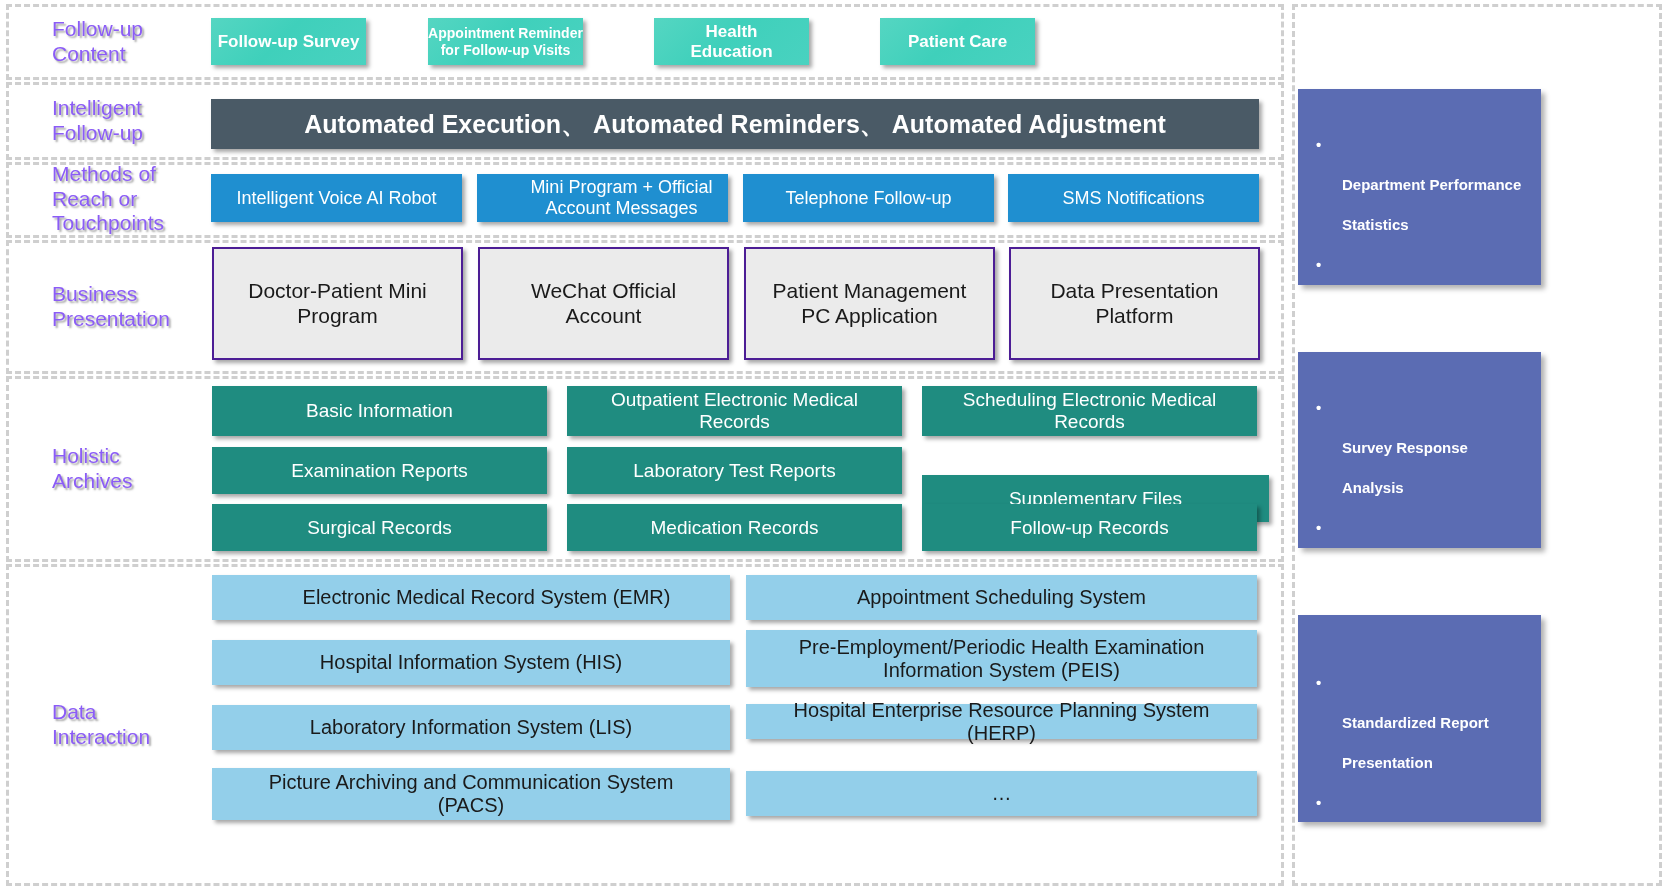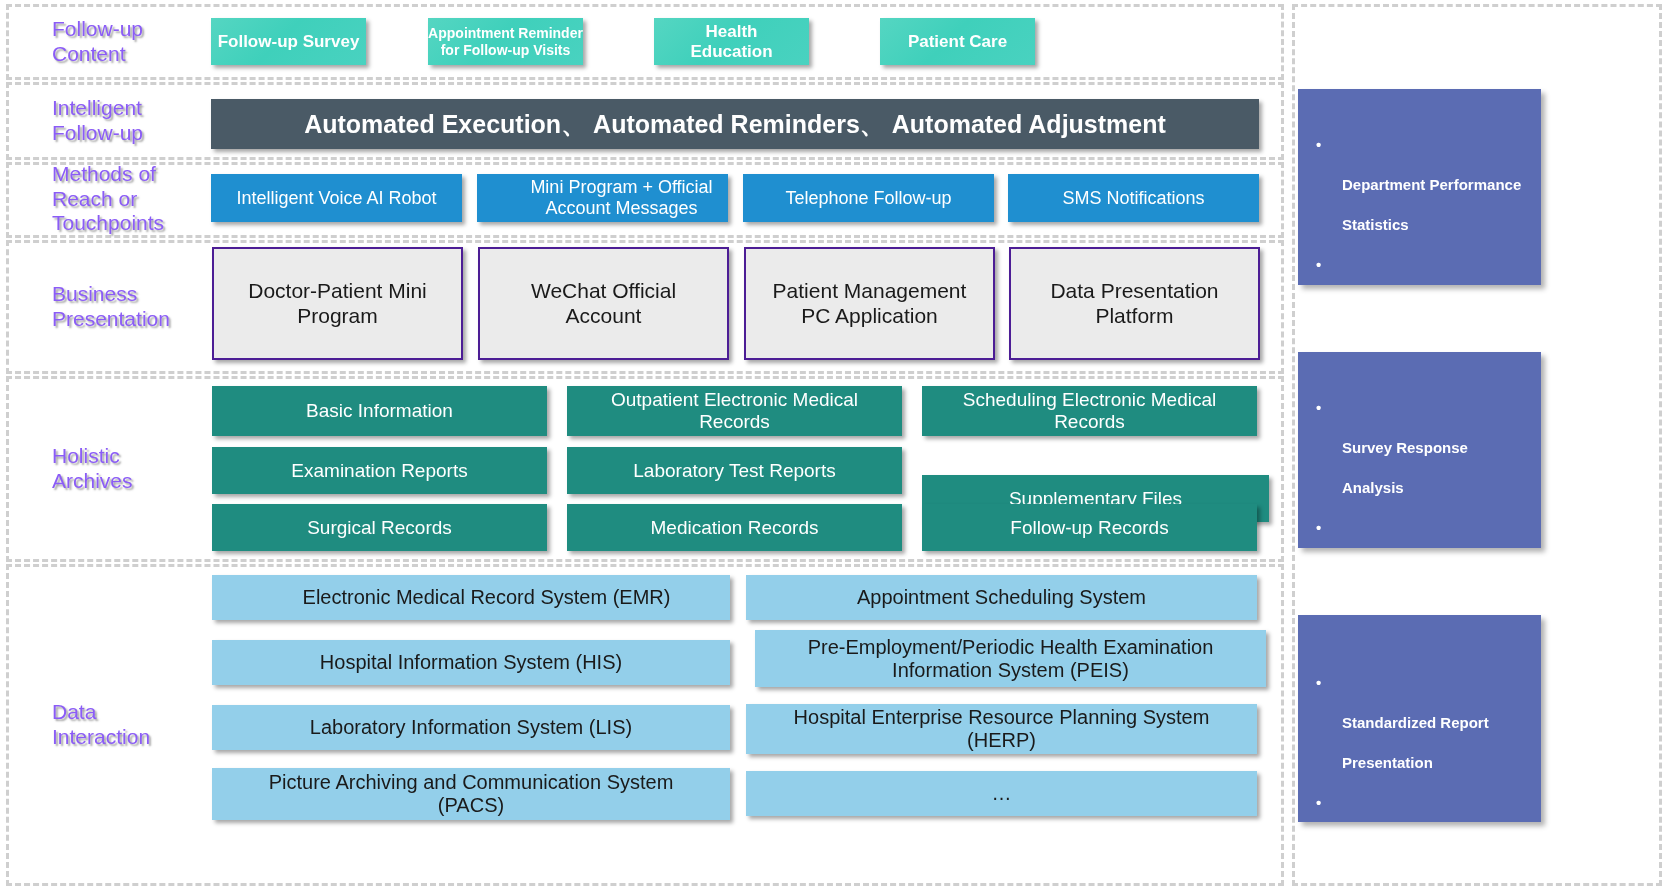--- a/index.html
+++ b/index.html
@@ -168,26 +168,26 @@
   <div class="box teal" style="left:567px;top:504px;width:335px;height:47px;font-size:19px;white-space:pre-line;">Medication Records</div>
 
   <div class="box teal" style="left:922px;top:504px;width:335px;height:47px;font-size:19px;white-space:pre-line;">Follow-up Records</div>
 
   <div class="box lightblue" style="left:212px;top:575px;width:518px;height:45px;font-size:20px;white-space:pre-line;padding-left:31px;">Electronic Medical Record System (EMR)</div>
 
   <div class="box lightblue" style="left:746px;top:575px;width:511px;height:45px;font-size:20px;white-space:pre-line;">Appointment Scheduling System</div>
 
   <div class="box lightblue" style="left:212px;top:640px;width:518px;height:45px;font-size:20px;white-space:pre-line;">Hospital Information System (HIS)</div>
 
-  <div class="box lightblue" style="left:746px;top:630px;width:511px;height:57px;font-size:20px;white-space:pre-line;margin-left:9px;">Pre-Employment/Periodic Health Examination
+  <div class="box lightblue" style="left:746px;top:630px;width:511px;height:57px;font-size:20px;white-space:pre-line;">Pre-Employment/Periodic Health Examination
 Information System (PEIS)</div>
 
   <div class="box lightblue" style="left:212px;top:705px;width:518px;height:45px;font-size:20px;white-space:pre-line;">Laboratory Information System (LIS)</div>
 
-  <div class="box lightblue" style="left:746px;top:704px;width:511px;height:50px;font-size:20px;white-space:pre-line;">Hospital Enterprise Resource Planning System
+  <div class="box lightblue" style="left:746px;top:704px;width:511px;height:35px;font-size:20px;white-space:pre-line;">Hospital Enterprise Resource Planning System
 (HERP)</div>
 
   <div class="box lightblue" style="left:212px;top:768px;width:518px;height:52px;font-size:20px;white-space:pre-line;">Picture Archiving and Communication System
 (PACS)</div>
 
   <div class="box lightblue" style="left:746px;top:771px;width:511px;height:45px;font-size:20px;white-space:pre-line;">…</div>
 
   <div class="box purple" style="left:1298px;top:89px;width:243px;height:196px;padding:36px 14px 0 14px;">
     <ul>
       <li>

